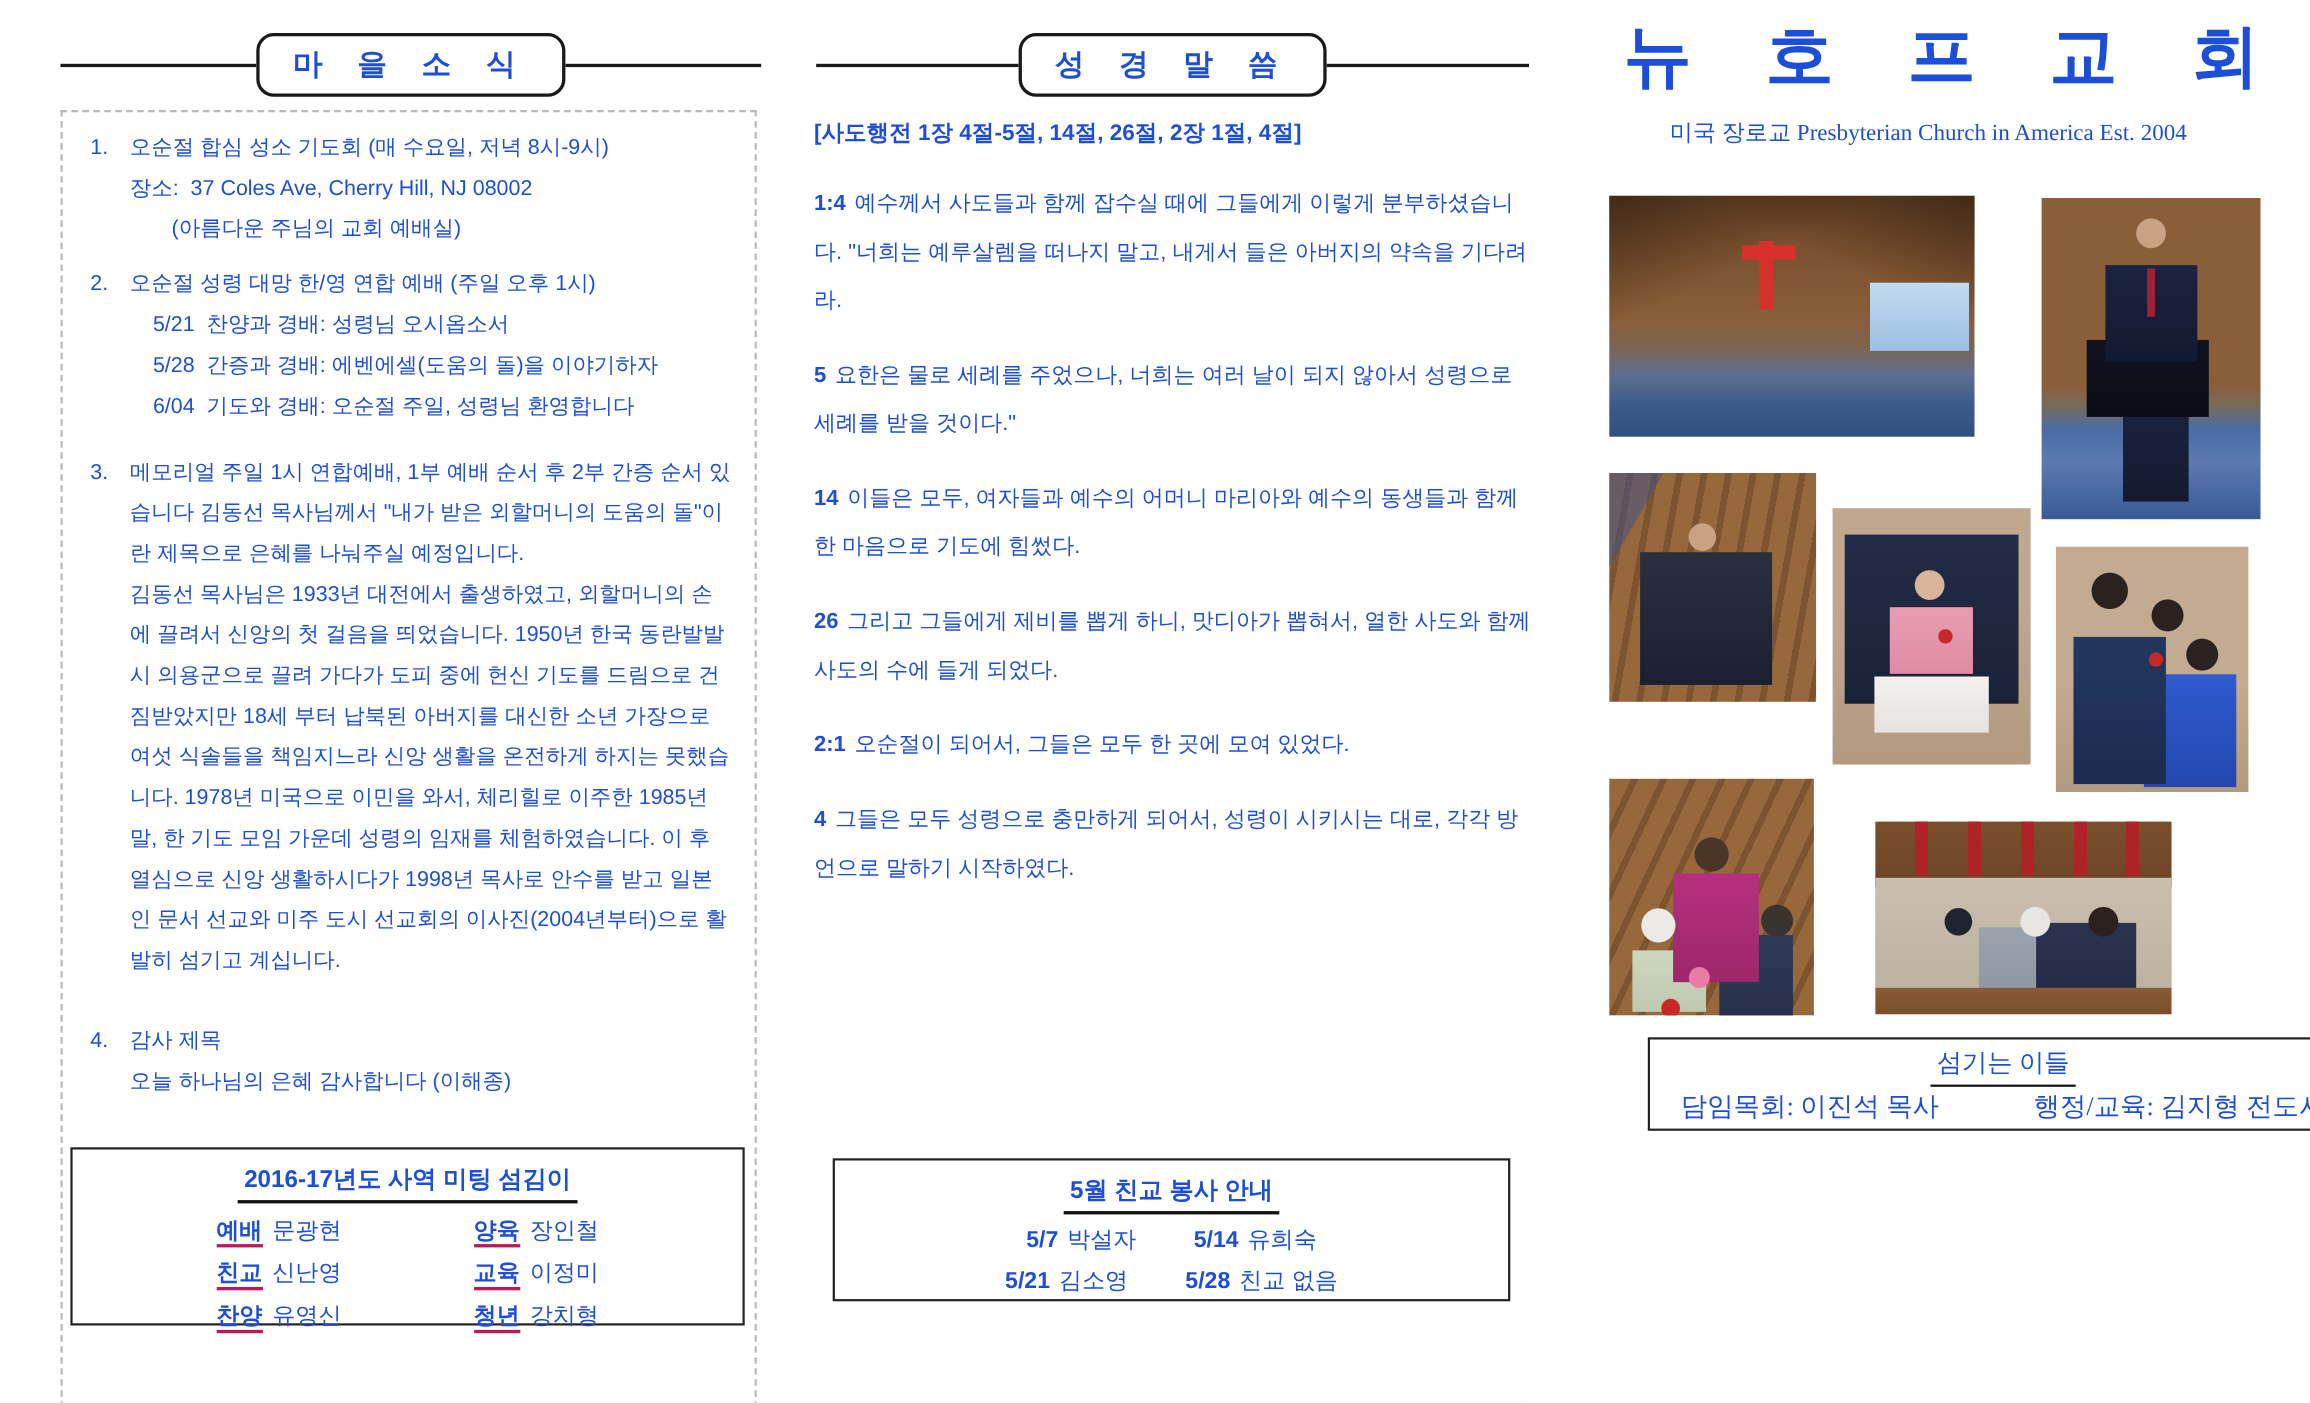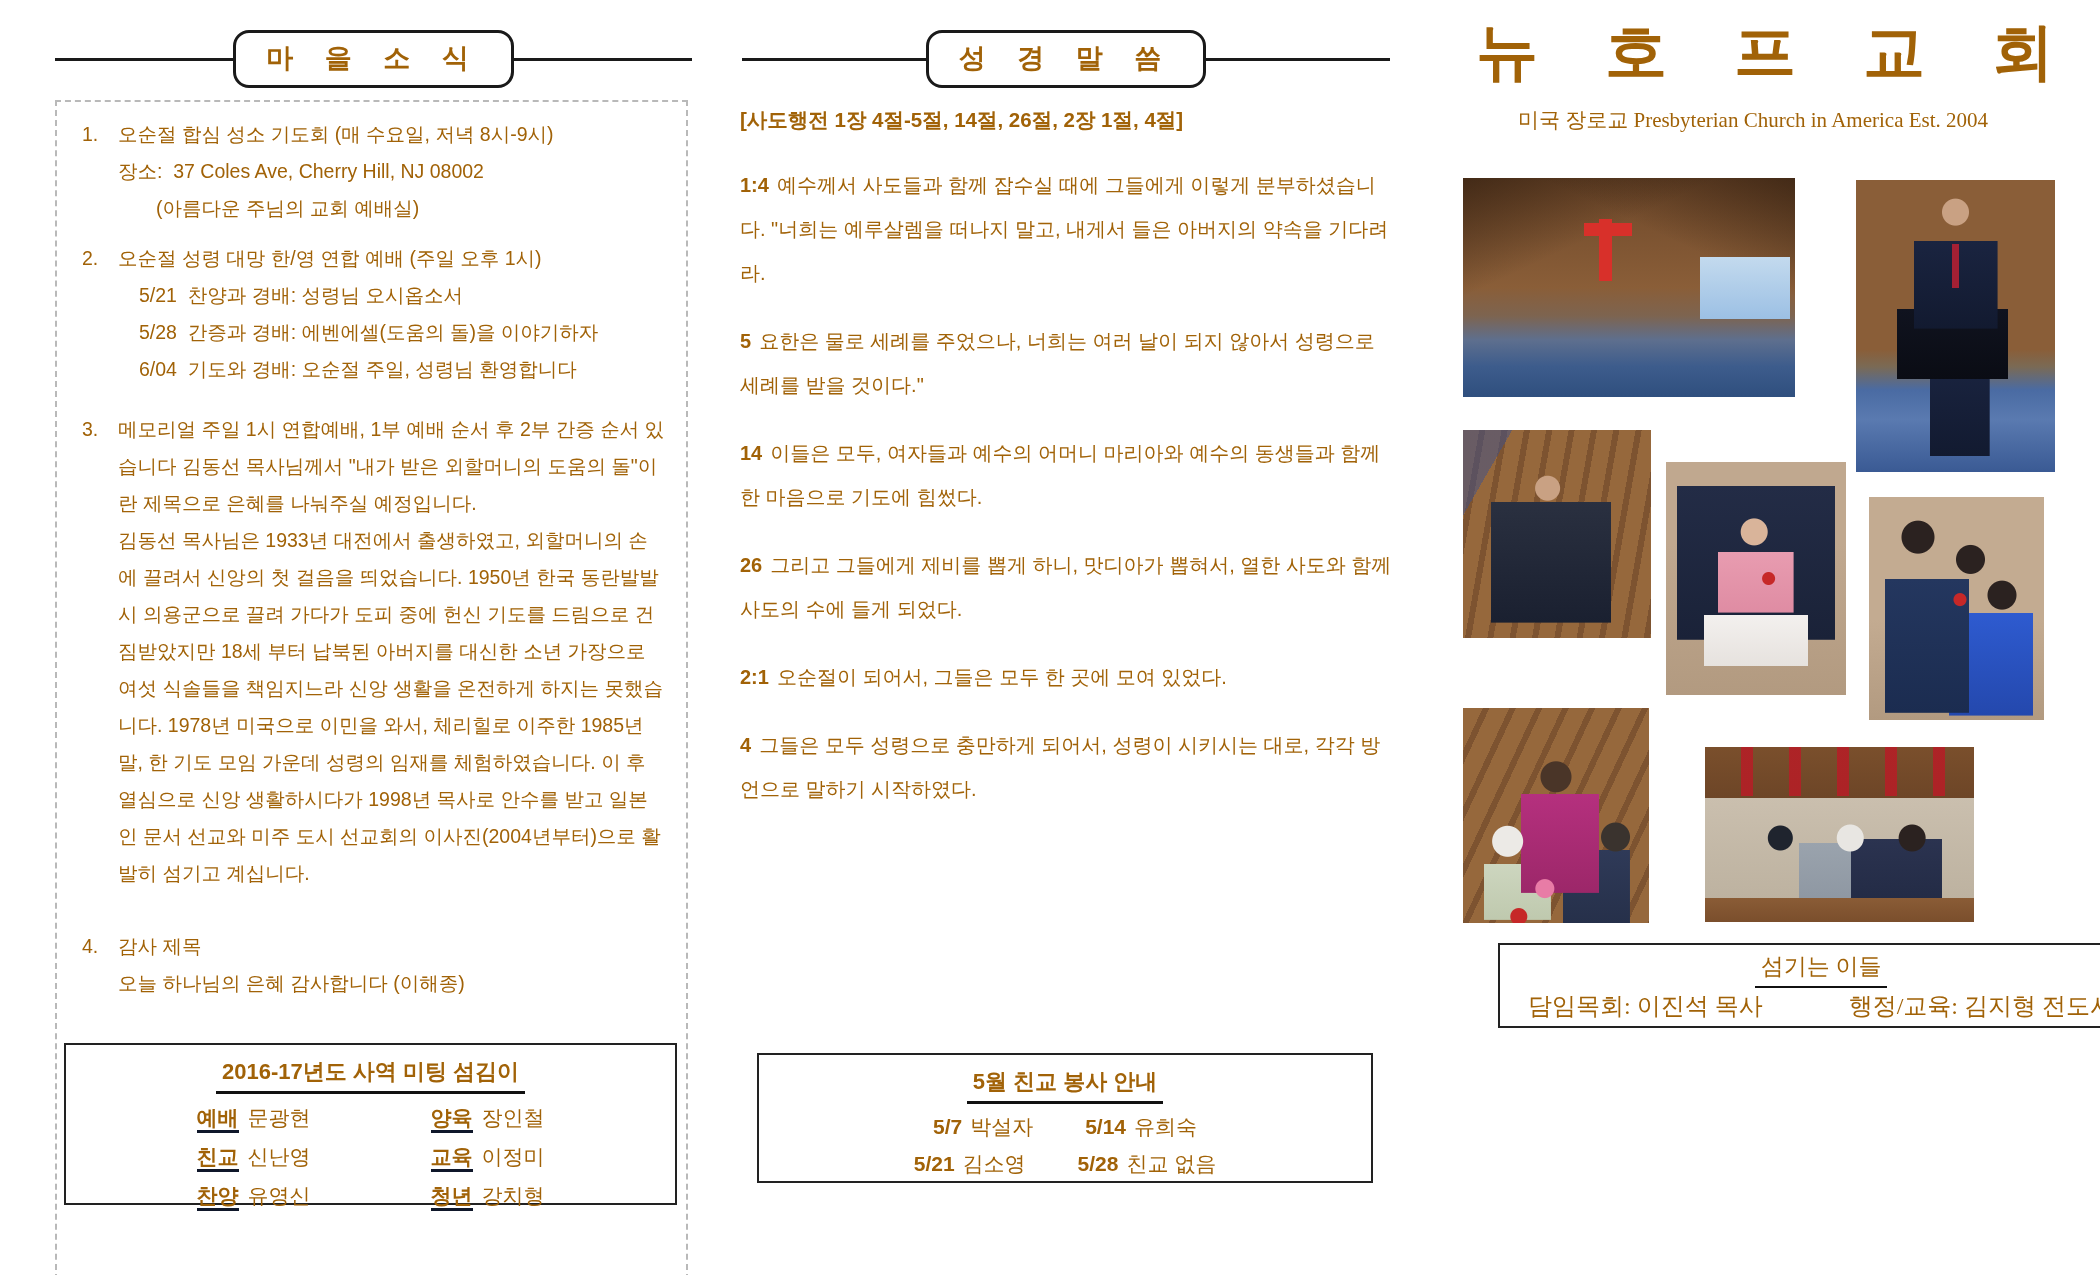--- a/index.html
+++ b/index.html
@@ -1,21 +1,21 @@
 <!DOCTYPE html>
 <html><head>
 <meta charset="utf-8">
 <style>
   * { box-sizing: border-box; }
   body { margin: 0; background: #e8e8e8; }
   #page {
     position: relative; width: 2100px; height: 1275px;
     background: #ffffff; overflow: hidden;
     font-family: "Liberation Sans", "DejaVu Sans", sans-serif;
-    color: #a16207;
+    color: #1d4ed8;
   }
   
   .sec-header { position: absolute; display: flex; align-items: center; }
   .hline { flex: 1; height: 3px; background: #1a1a1a; }
   .hbox {
     border: 3px solid #1a1a1a; border-radius: 16px; background: #fff;
     padding: 7px 30px 9px; font-size: 27px; font-weight: bold;
     letter-spacing: 12px; white-space: nowrap;
   }
   
@@ -35,21 +35,21 @@
     position: absolute; left: 64px; top: 1043px; width: 613px; height: 162px;
     border: 2px solid #222; background: #fff; text-align: center;
   }
   .box-title {
     display: inline-block; margin-top: 12px; font-size: 22px; font-weight: bold;
     border-bottom: 3px solid #111; padding: 0 6px 4px;
   }
   #ministry-cols { display: flex; justify-content: center; gap: 120px; margin-top: 10px; }
   .mcol { text-align: left; }
   .mrow { font-size: 21px; margin-bottom: 11px; }
-  .role { font-weight: bold; border-bottom: 3px solid #0f172a; padding-bottom: 1px; margin-right: 9px; }
+  .role { font-weight: bold; border-bottom: 3px solid #be185d; padding-bottom: 1px; margin-right: 9px; }
   
   #scripture-ref { position: absolute; left: 740px; top: 106px; width: 660px;
     font-size: 20.5px; font-weight: bold; }
   #verses { position: absolute; left: 740px; top: 163px; width: 657px; }
   .verse { margin: 0 0 24px; font-size: 20px; line-height: 44px; }
   .vnum { font-weight: bold; margin-right: 8px; }
   #service-box {
     position: absolute; left: 757px; top: 1053px; width: 616px; height: 130px;
     border: 2px solid #222; background: #fff; text-align: center;
   }

